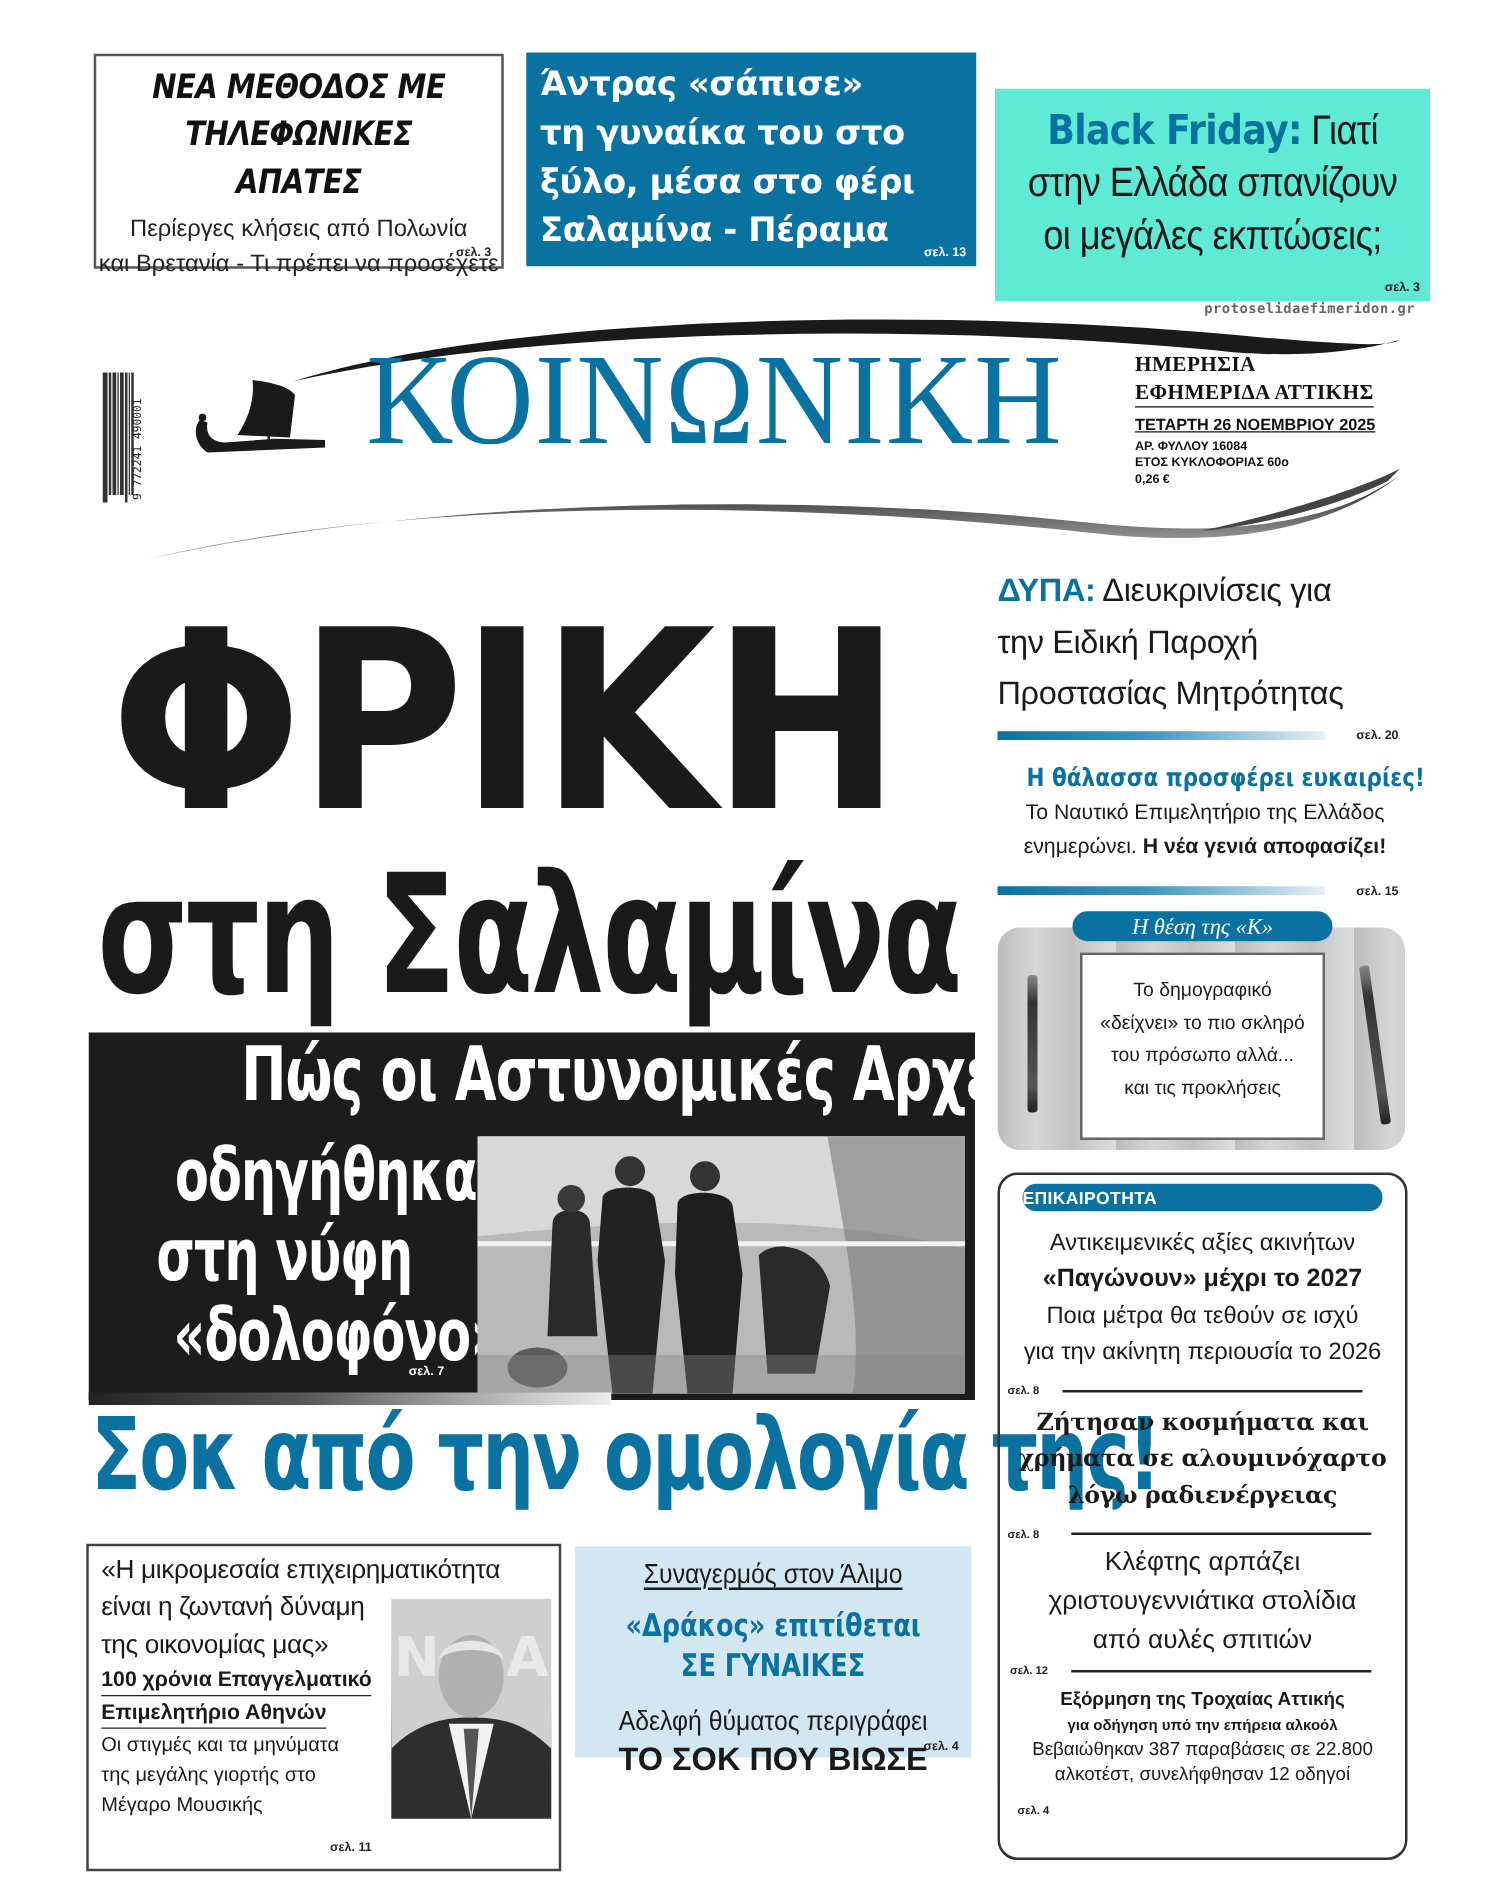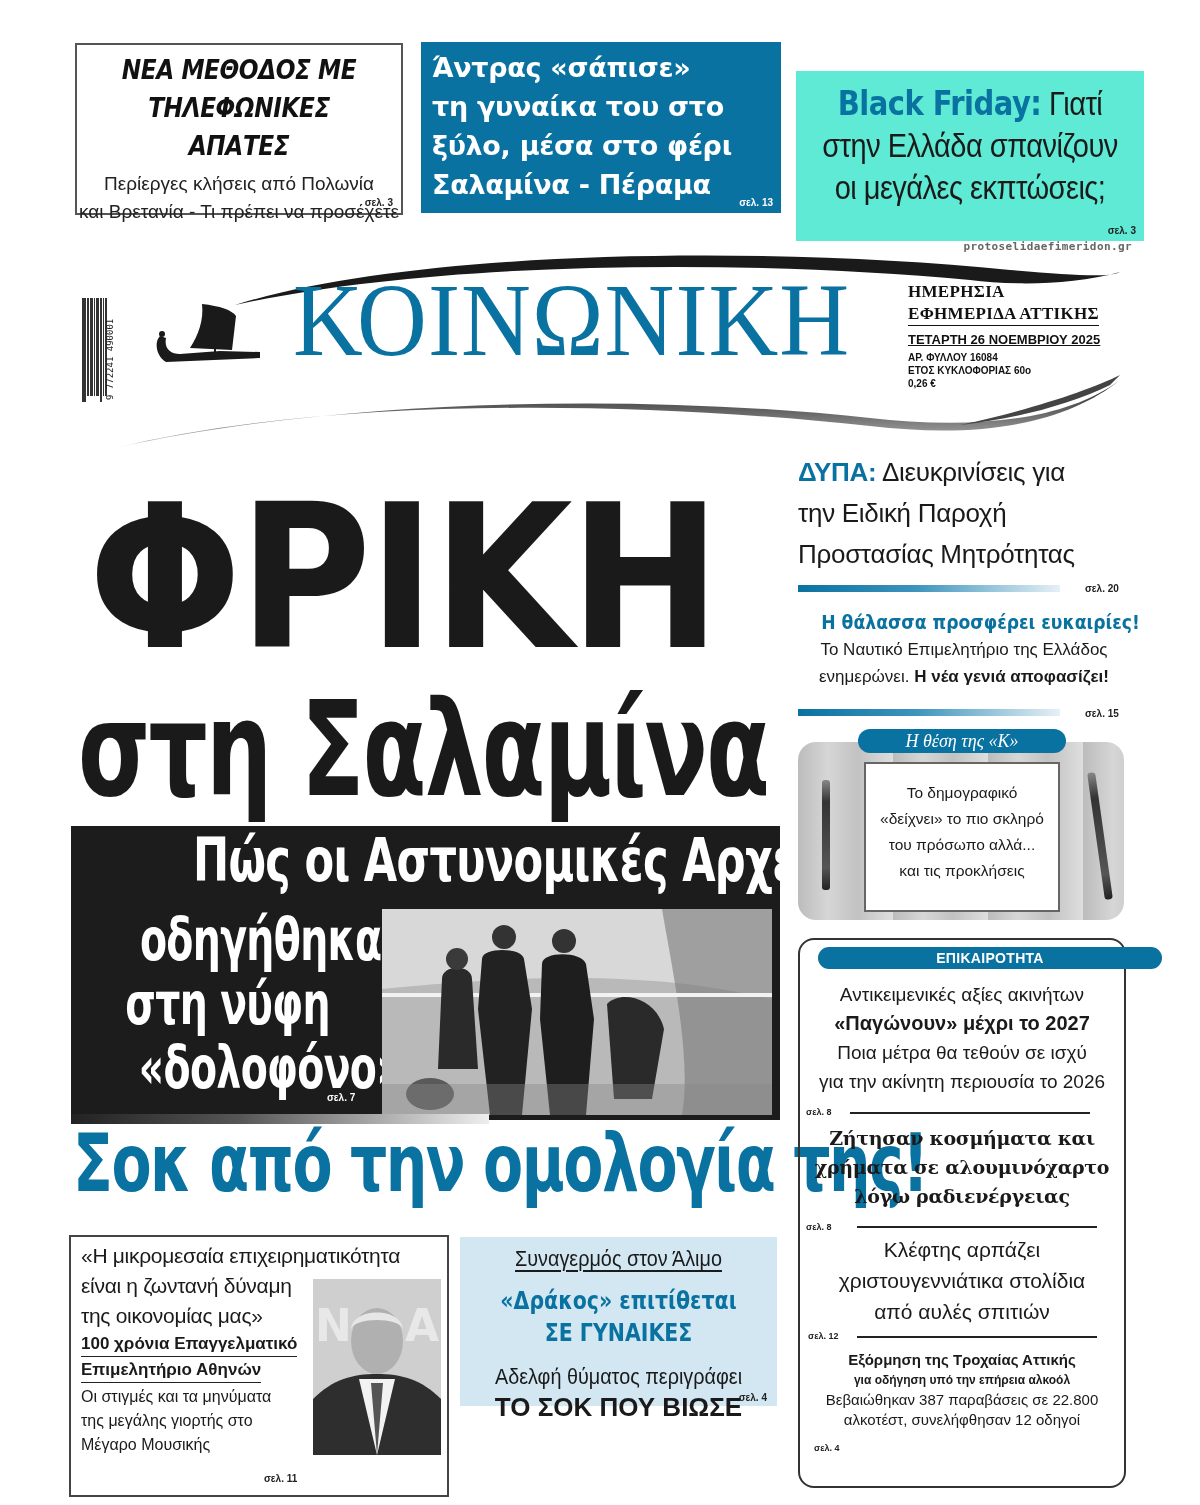--- a/index.html
+++ b/index.html
@@ -81,21 +81,21 @@
     #bar2 { left: 798px; top: 709px; width: 262px; }
     #sel15 { left: 1085px; top: 708px; }
 
     #opinion { left: 798px; top: 742px; width: 326px; height: 178px; border-radius: 18px; background: repeating-linear-gradient(90deg, #bcbcbc 0px, #d6d6d6 30px, #c2c2c2 60px, #dedede 95px); }
     #op-pill { left: 858px; top: 729px; width: 208px; height: 24px; border-radius: 12px; background: #0a72a0; color: #fff; text-align: center; font-family: "Liberation Serif", serif; font-style: italic; font-size: 18px; line-height: 24px; }
     #op-card { left: 864px; top: 762px; width: 196px; height: 150px; background: #fff; border: 2px solid #666; text-align: center; padding-top: 16px; }
     #op-card div { font-size: 15.5px; line-height: 26px; color: #1a1a1a; white-space: nowrap; }
     .pen { position: absolute; width: 8px; border-radius: 3px; background: linear-gradient(180deg, #888, #333 20%, #555 80%, #222); }
 
     #news { left: 798px; top: 938px; width: 328px; height: 550px; border: 2px solid #333; border-radius: 16px; }
-    #news-pill { left: 818px; top: 947px; width: 344px; height: 22px; border-radius: 11px; background: #0a72a0; color: #fff; text-align: center; font-weight: bold; font-size: 14px; line-height: 22px; letter-spacing: 0.3px; }
+    #news-pill { left: 818px; top: 947px; width: 288px; height: 22px; border-radius: 11px; background: #0a72a0; color: #fff; text-align: left; font-weight: bold; font-size: 14px; line-height: 22px; letter-spacing: 0.3px; }
     .newsitem { position: absolute; left: 800px; width: 324px; text-align: center; }
     .ni-r { font-size: 19px; line-height: 29px; color: #1a1a1a; white-space: nowrap; }
     .ni-b { font-weight: bold; font-size: 20px; line-height: 29px; color: #1a1a1a; white-space: nowrap; }
     .ni-serif { font-family: "DejaVu Serif", serif; font-weight: bold; font-size: 19px; line-height: 29px; color: #1a1a1a; white-space: nowrap; letter-spacing: -0.3px; }
     .ni-rule { position: absolute; height: 1.5px; background: #222; }
   </style>
 </head>
 <body>
 
 <div id="t1" class="abs">

